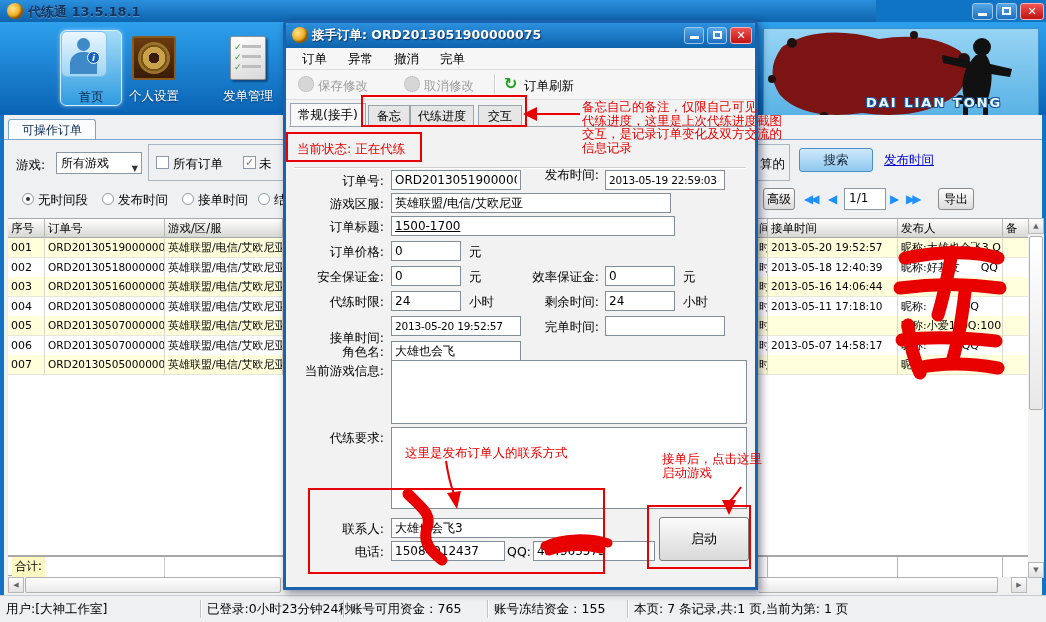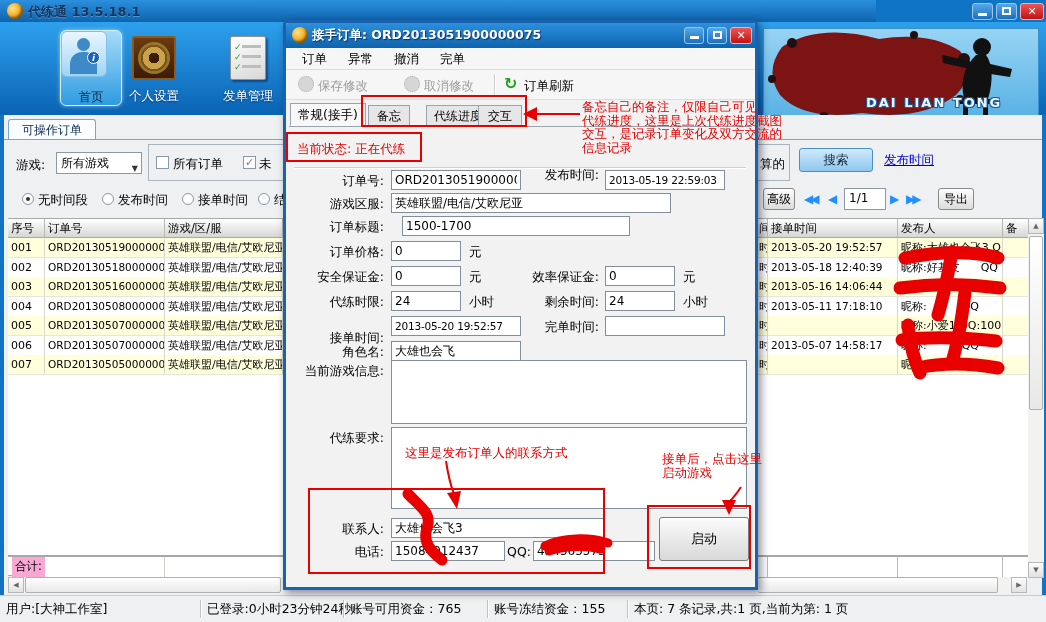--- a/index.html
+++ b/index.html
@@ -232,21 +232,21 @@
         <div class="tcell" style="left:37px;width:120px;font-size:10.5px;">ORD2013050700000007</div>
         <div class="tcell" style="left:157px;width:118px;">英雄联盟/电信/艾欧尼亚</div>
       </div>
     <div class="trow alt" style="top:117px;">
         <div class="tcell" style="left:0;width:37px;">007</div>
         <div class="tcell" style="left:37px;width:120px;font-size:10.5px;">ORD2013050500000018</div>
         <div class="tcell" style="left:157px;width:118px;">英雄联盟/电信/艾欧尼亚</div>
       </div>
   </div>
   <div class="abs totalrow" style="left:8px;top:556px;width:275px;height:20px;">
-    <div class="hcell" style="left:4px;width:37px;background:#f9a8d4;border-right:1px solid #14b8a6;">合计:</div>
+    <div class="hcell" style="left:4px;width:37px;background:#fef9c3;border-right:1px solid #14b8a6;">合计:</div>
     <div class="hcell" style="left:37px;width:120px;background:#fff;border-right:1px solid #d0d0c8;"></div>
     <div class="hcell" style="left:157px;width:118px;background:#fff;border-right:none;"></div>
   </div>
   <div class="abs scroll" style="left:8px;top:577px;width:275px;height:16px;">
     <div class="scrollbtn" style="left:0;top:0;width:16px;height:16px;line-height:15px;">◀</div>
     <div class="thumb" style="left:17px;top:0;width:256px;height:16px;"></div>
   </div>
 
   <div class="abs tbodybg" style="left:758px;top:238px;width:270px;height:318px;"></div>
   <div class="abs thead" style="left:758px;top:218px;width:270px;height:20px;">
@@ -349,37 +349,37 @@
       <div class="discircle" style="left:12px;"></div>
       <span class="distext" style="left:32px;">保存修改</span>
       <div class="discircle" style="left:118px;"></div>
       <span class="distext" style="left:138px;">取消修改</span>
       <div class="dtsep" style="left:208px;"></div>
       <span class="refreshicon" style="left:218px;">↻</span>
       <span class="dtoollabel" style="left:238px;">订单刷新</span>
     </div>
     <div class="dtab active" style="left:4px;top:80px;width:76px;height:23px;">常规(接手)</div>
     <div class="dtab" style="left:82px;top:82px;width:42px;height:21px;">备忘</div>
-    <div class="dtab" style="left:140px;top:82px;width:64px;height:21px;">代练进度</div>
+    <div class="dtab" style="left:124px;top:82px;width:64px;height:21px;">代练进度</div>
     <div class="dtab" style="left:192px;top:82px;width:44px;height:21px;">交互</div>
     <div class="tabline"></div>
 
     <div class="statusred" style="left:11px;top:118px;">当前状态: 正在代练</div>
     <div class="groove" style="left:8px;top:144px;width:452px;"></div>
 
     <div class="flabel" style="left:6px;top:150px;width:92px;">订单号:</div>
     <input class="inp" style="left: 105px; top: 147px; width: 130px;" readonly="" value="ORD2013051900000075">
     <div class="flabel" style="left:225px;top:144px;width:88px;">发布时间:</div>
     <input class="inp dt" style="left: 319px; top: 147px; width: 120px;" readonly="" value="2013-05-19 22:59:03">
 
     <div class="flabel" style="left:6px;top:173px;width:92px;">游戏区服:</div>
     <input class="inp" style="left: 105px; top: 170px; width: 280px;" readonly="" value="英雄联盟/电信/艾欧尼亚">
 
     <div class="flabel" style="left:6px;top:196px;width:92px;">订单标题:</div>
-    <input class="inp" style="left: 116px; top: 193px; width: 228px;" readonly="" value="1500-1700">
+    <input class="inp" style="left: 105px; top: 193px; width: 284px; text-decoration: underline;" readonly="" value="1500-1700">
 
     <div class="flabel" style="left:6px;top:221px;width:92px;">订单价格:</div>
     <input class="inp" style="left: 105px; top: 218px; width: 70px;" readonly="" value="0">
     <span class="unit" style="left:183px;top:221px;">元</span>
 
     <div class="flabel" style="left:6px;top:246px;width:92px;">安全保证金:</div>
     <input class="inp" style="left: 105px; top: 243px; width: 70px;" readonly="" value="0">
     <span class="unit" style="left:183px;top:246px;">元</span>
     <div class="flabel" style="left:225px;top:246px;width:88px;">效率保证金:</div>
     <input class="inp" style="left: 319px; top: 243px; width: 70px;" readonly="" value="0">

